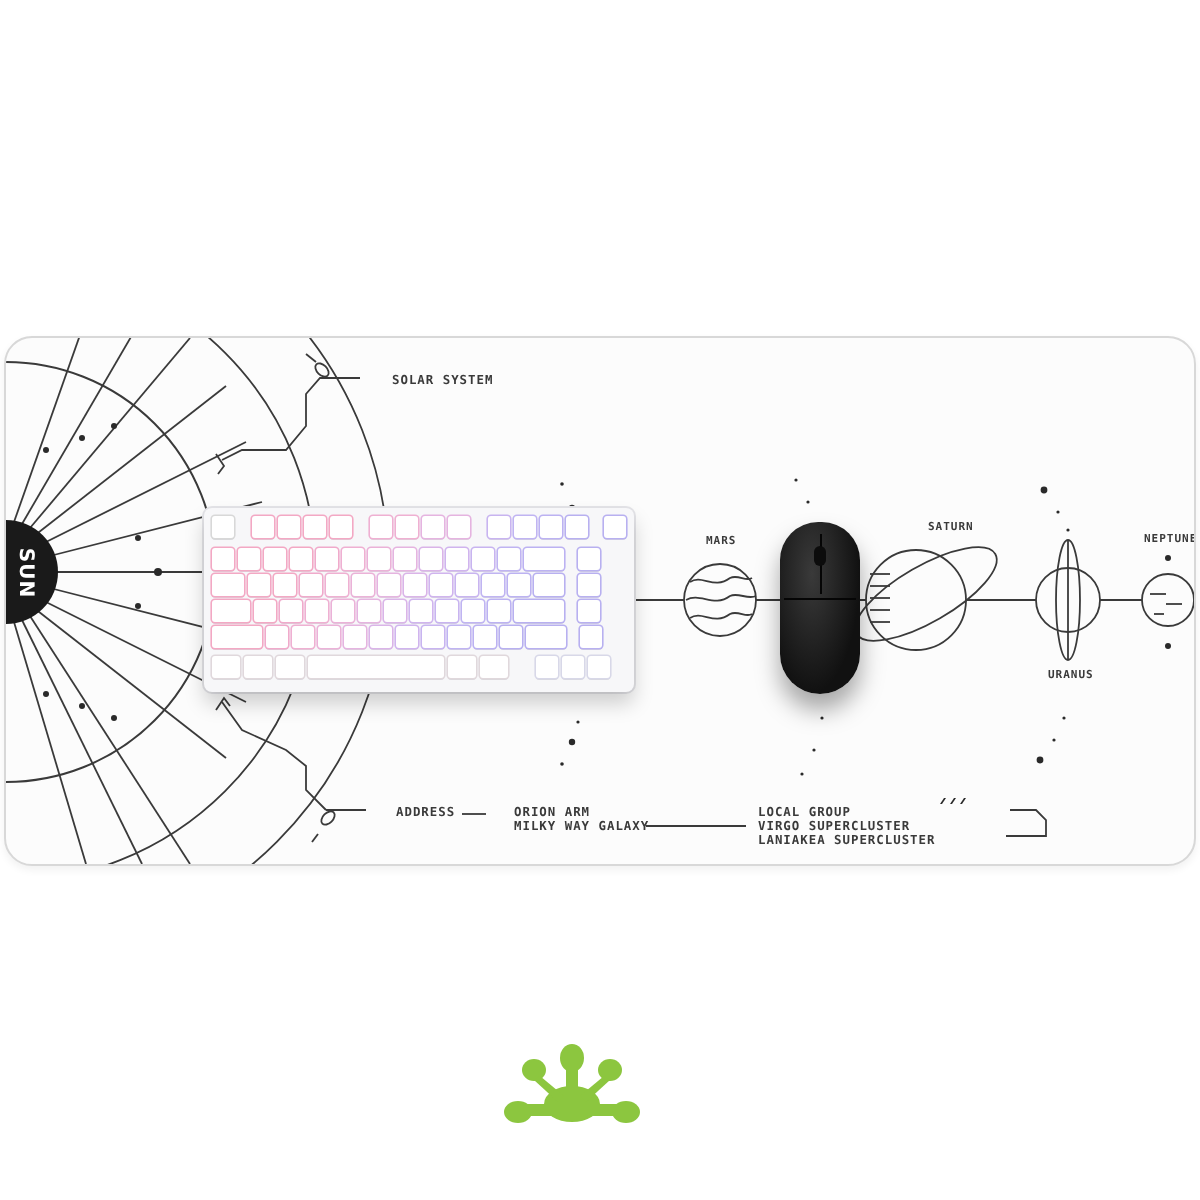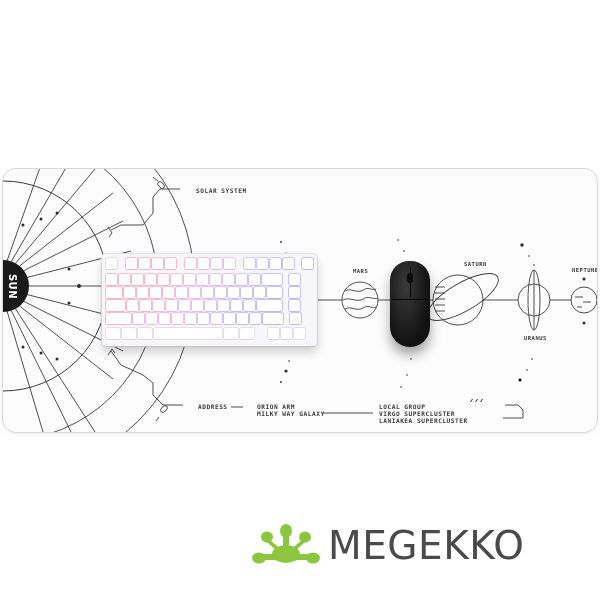--- a/index.html
+++ b/index.html
@@ -262,14 +262,13 @@
       <ellipse cx="15" cy="14" rx="6" ry="5.5"></ellipse>
       <path d="M18,17 L30,27 L27,30 L15,19 Z"></path>
       <ellipse cx="53" cy="14" rx="6" ry="5.5"></ellipse>
       <path d="M50,17 L38,27 L41,30 L53,19 Z"></path>
       <ellipse cx="7" cy="35" rx="7" ry="5.5"></ellipse>
       <rect x="10" y="31" width="14" height="6"></rect>
       <ellipse cx="61" cy="35" rx="7" ry="5.5"></ellipse>
       <rect x="44" y="31" width="14" height="6"></rect>
     </g>
   </svg>
-  <span class="logo-text">MEGEKKO</span>
 </div>
 
 </body></html>

